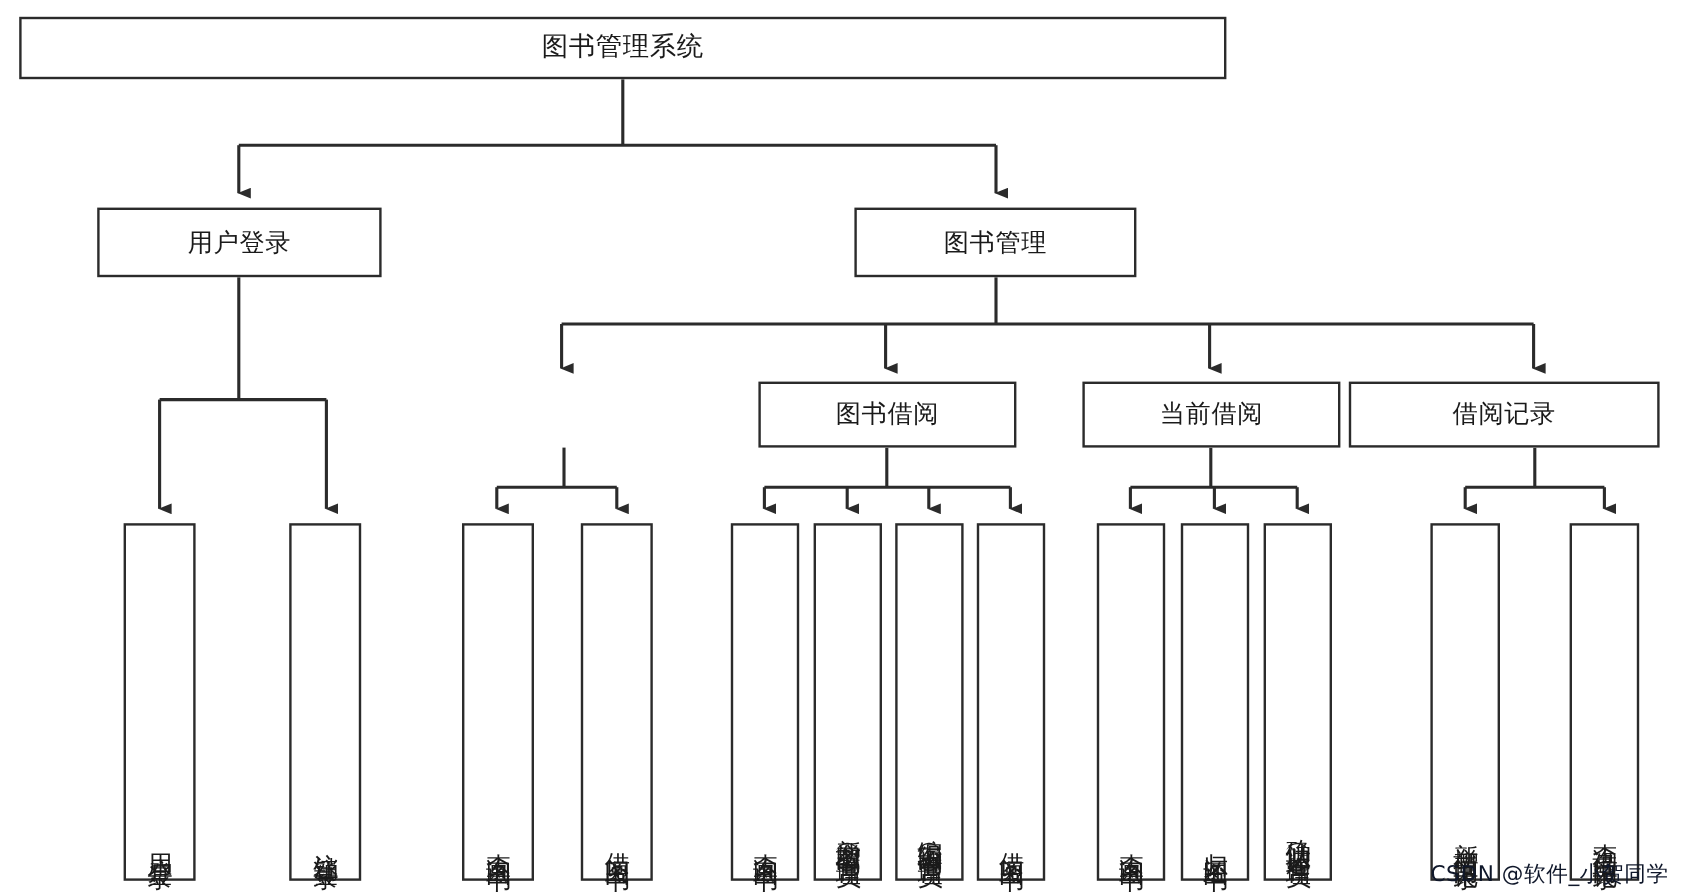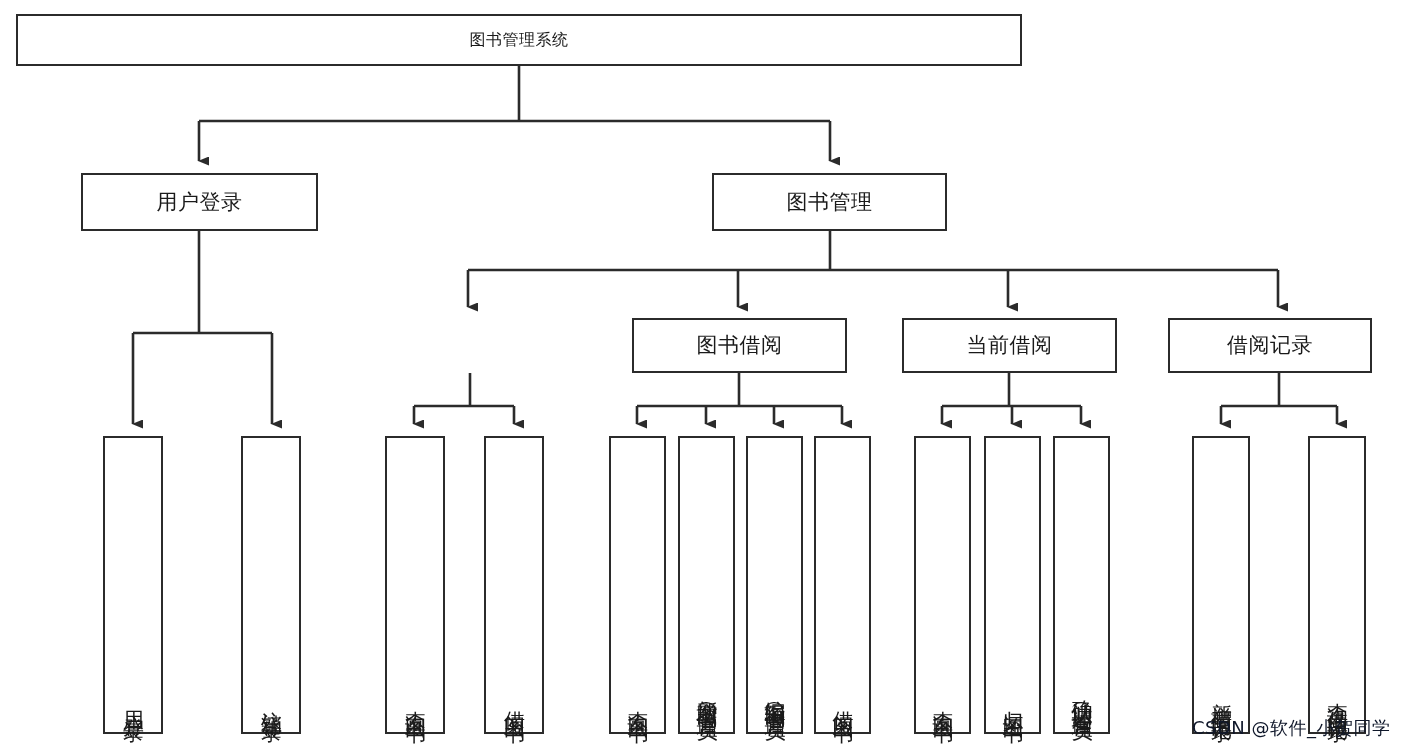--- a/index.html
+++ b/index.html
@@ -38,21 +38,21 @@
   .node-label {
     display: block;
     line-height: 1.18;
     letter-spacing: 0.5px;
     white-space: nowrap;
   }
   .node.horizontal .node-label {
     font-size: 21px;
   }
   .node.root .node-label {
-    font-size: 16px;
+    font-size: 22px;
   }
   .node.vertical {
     align-items: flex-end;
     justify-content: center;
     padding-bottom: 22px;
   }
   .node.vertical .node-label {
     writing-mode: vertical-rl;
     text-orientation: upright;
     font-size: 21px;
@@ -138,21 +138,21 @@
   <div class="node horizontal" style="left:712px; top:173px; width:235px; height:58px;text-align:center;">
     <span class="node-label">图书管理</span>
   </div>
 
   <div class="node horizontal" style="left:632px; top:318px; width:215px; height:55px;">
     <span class="node-label">图书借阅</span>
   </div>
   <div class="node horizontal" style="left:902px; top:318px; width:215px; height:55px;">
     <span class="node-label">当前借阅</span>
   </div>
-  <div class="node horizontal" style="left:1168px; top:318px; width:204px; height:55px;">
+  <div class="node horizontal" style="left:1124px; top:318px; width:259px; height:55px;">
     <span class="node-label">借阅记录</span>
   </div>
 
   <div class="node vertical" style="left:103px; top:436px; width:60px; height:298px;">
     <span class="node-label">用户登录</span>
   </div>
   <div class="node vertical" style="left:241px; top:436px; width:60px; height:298px;">
     <span class="node-label">注销登录</span>
   </div>
 

